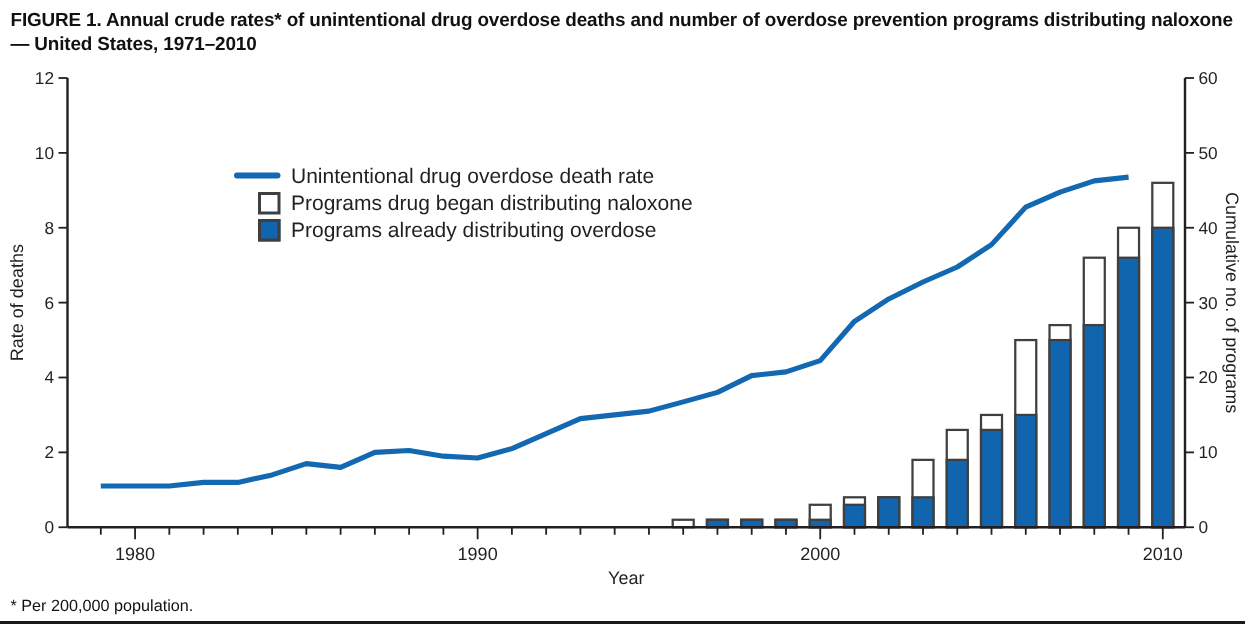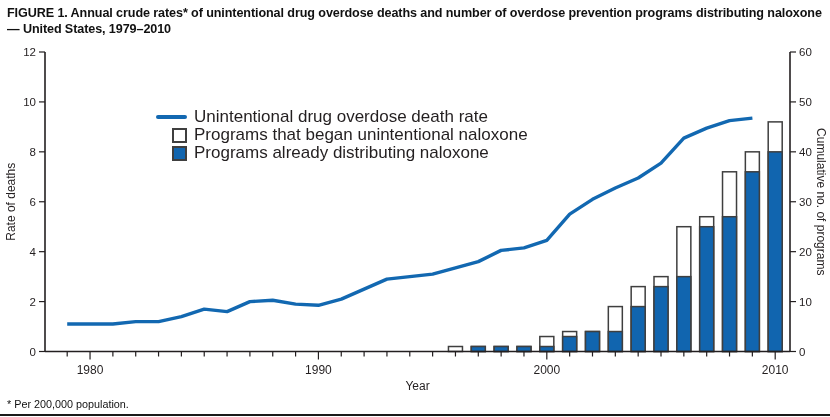--- a/index.html
+++ b/index.html
@@ -8,35 +8,35 @@
     font-family:"Liberation Sans",sans-serif;color:#231f20;
   }
   .fig-title{
     position:absolute;left:7px;top:5px;width:820px;
     font-size:12.6px;font-weight:bold;line-height:1.28;color:#111;
     white-space:pre-line;letter-spacing:-0.1px;
   }
   .chart-svg{position:absolute;left:0;top:0;width:830px;height:400px;}
   .chart-svg text{font-family:"Liberation Sans",sans-serif;fill:#231f20;}
   .legend{position:absolute;left:152px;top:108px;}
-  .legend-row{display:flex;align-items:center;height:18px;font-size:17px;color:#231f20;}
+  .legend-row{display:flex;align-items:center;height:18px;font-size:14px;color:#231f20;}
   .sw{width:35px;display:flex;justify-content:flex-end;align-items:center;margin-right:7px;}
   .sw-line{width:31px;height:4px;background:var(--line-blue,#1268b1);border-radius:2px;}
   .sw-box{width:11px;height:11px;border:2px solid var(--bar-outline,#3f3f3f);}
   .sw-box.white{background:#fff;}
   .sw-box.blue{background:var(--bar-blue,#1165af);}
   .footnote{position:absolute;left:7px;top:398px;font-size:10.8px;color:#111;}
   .bottom-rule{position:absolute;left:0;top:414px;width:830px;height:2px;background:#1a1a1a;}
 </style>
 </head>
 <body>
 
 <div class="stage">
   <div class="fig-title">FIGURE 1. Annual crude rates* of unintentional drug overdose deaths and number of overdose prevention programs distributing naloxone
-— United States, 1979–2010</div>
+— United States, 1971–2010</div>
 
   <svg id="chart" class="chart-svg" viewBox="0 0 830 400">
       <rect x="448.458064516129" y="346.5083333333333" width="14" height="4.991666666666674" fill="#fff" stroke="#3f3f3f" stroke-width="1.5"></rect>
       <rect x="471.2967741935484" y="346.5083333333333" width="14" height="4.991666666666674" fill="#fff" stroke="#3f3f3f" stroke-width="1.5"></rect>
       <rect x="471.2967741935484" y="346.5083333333333" width="14" height="4.991666666666674" fill="#1165af" stroke="#3f3f3f" stroke-width="1.5"></rect>
       <rect x="494.13548387096773" y="346.5083333333333" width="14" height="4.991666666666674" fill="#fff" stroke="#3f3f3f" stroke-width="1.5"></rect>
       <rect x="494.13548387096773" y="346.5083333333333" width="14" height="4.991666666666674" fill="#1165af" stroke="#3f3f3f" stroke-width="1.5"></rect>
       <rect x="516.9741935483871" y="346.5083333333333" width="14" height="4.991666666666674" fill="#fff" stroke="#3f3f3f" stroke-width="1.5"></rect>
       <rect x="516.9741935483871" y="346.5083333333333" width="14" height="4.991666666666674" fill="#1165af" stroke="#3f3f3f" stroke-width="1.5"></rect>
       <rect x="539.8129032258065" y="336.525" width="14" height="14.975000000000023" fill="#fff" stroke="#3f3f3f" stroke-width="1.5"></rect>
@@ -138,25 +138,25 @@
     <div class="legend-row">
       <span class="sw">
           <span class="sw-line"></span>
         </span>
       <span>Unintentional drug overdose death rate</span>
     </div>
     <div class="legend-row">
       <span class="sw">
           <span class="sw-box white"></span>
         </span>
-      <span>Programs that began unintentional naloxone</span>
+      <span>Programs drug began distributing naloxone</span>
     </div>
     <div class="legend-row">
       <span class="sw">
           <span class="sw-box blue"></span>
         </span>
-      <span>Programs already distributing naloxone</span>
+      <span>Programs already distributing overdose</span>
     </div>
   </div>
 
   <div class="footnote">* Per 200,000 population.</div>
   <div class="bottom-rule"></div>
 </div>
 
 </body></html>

